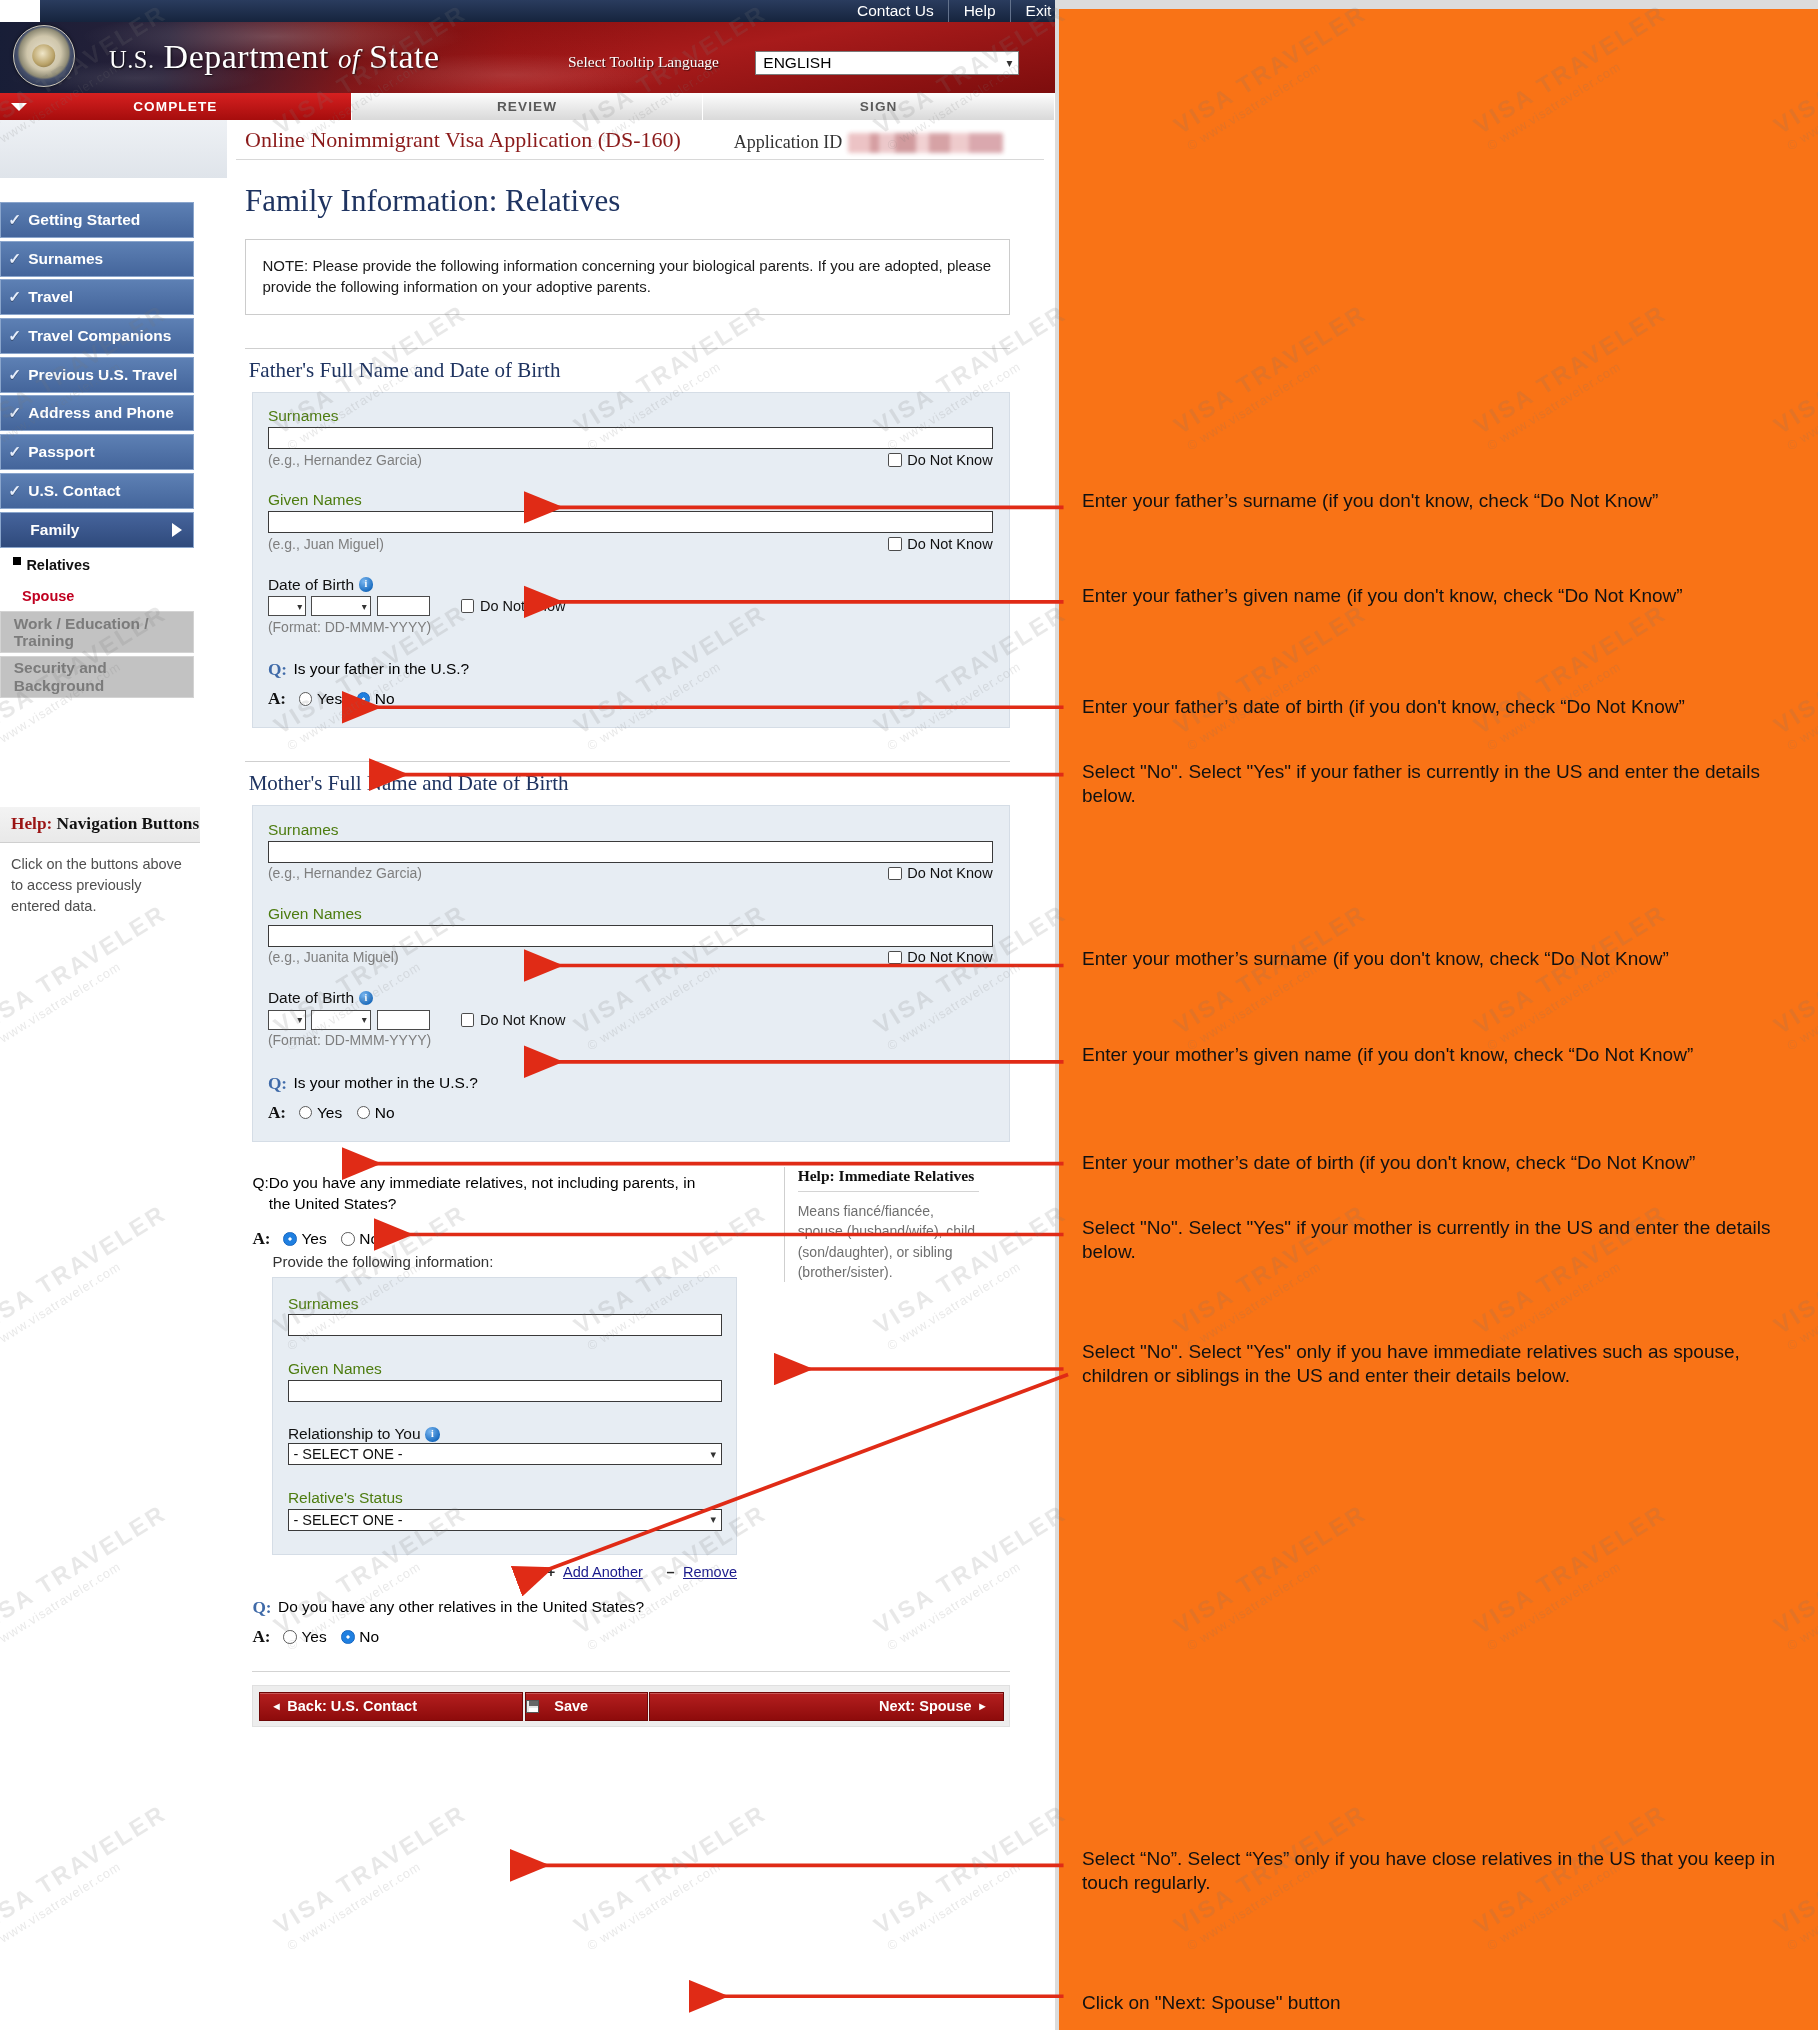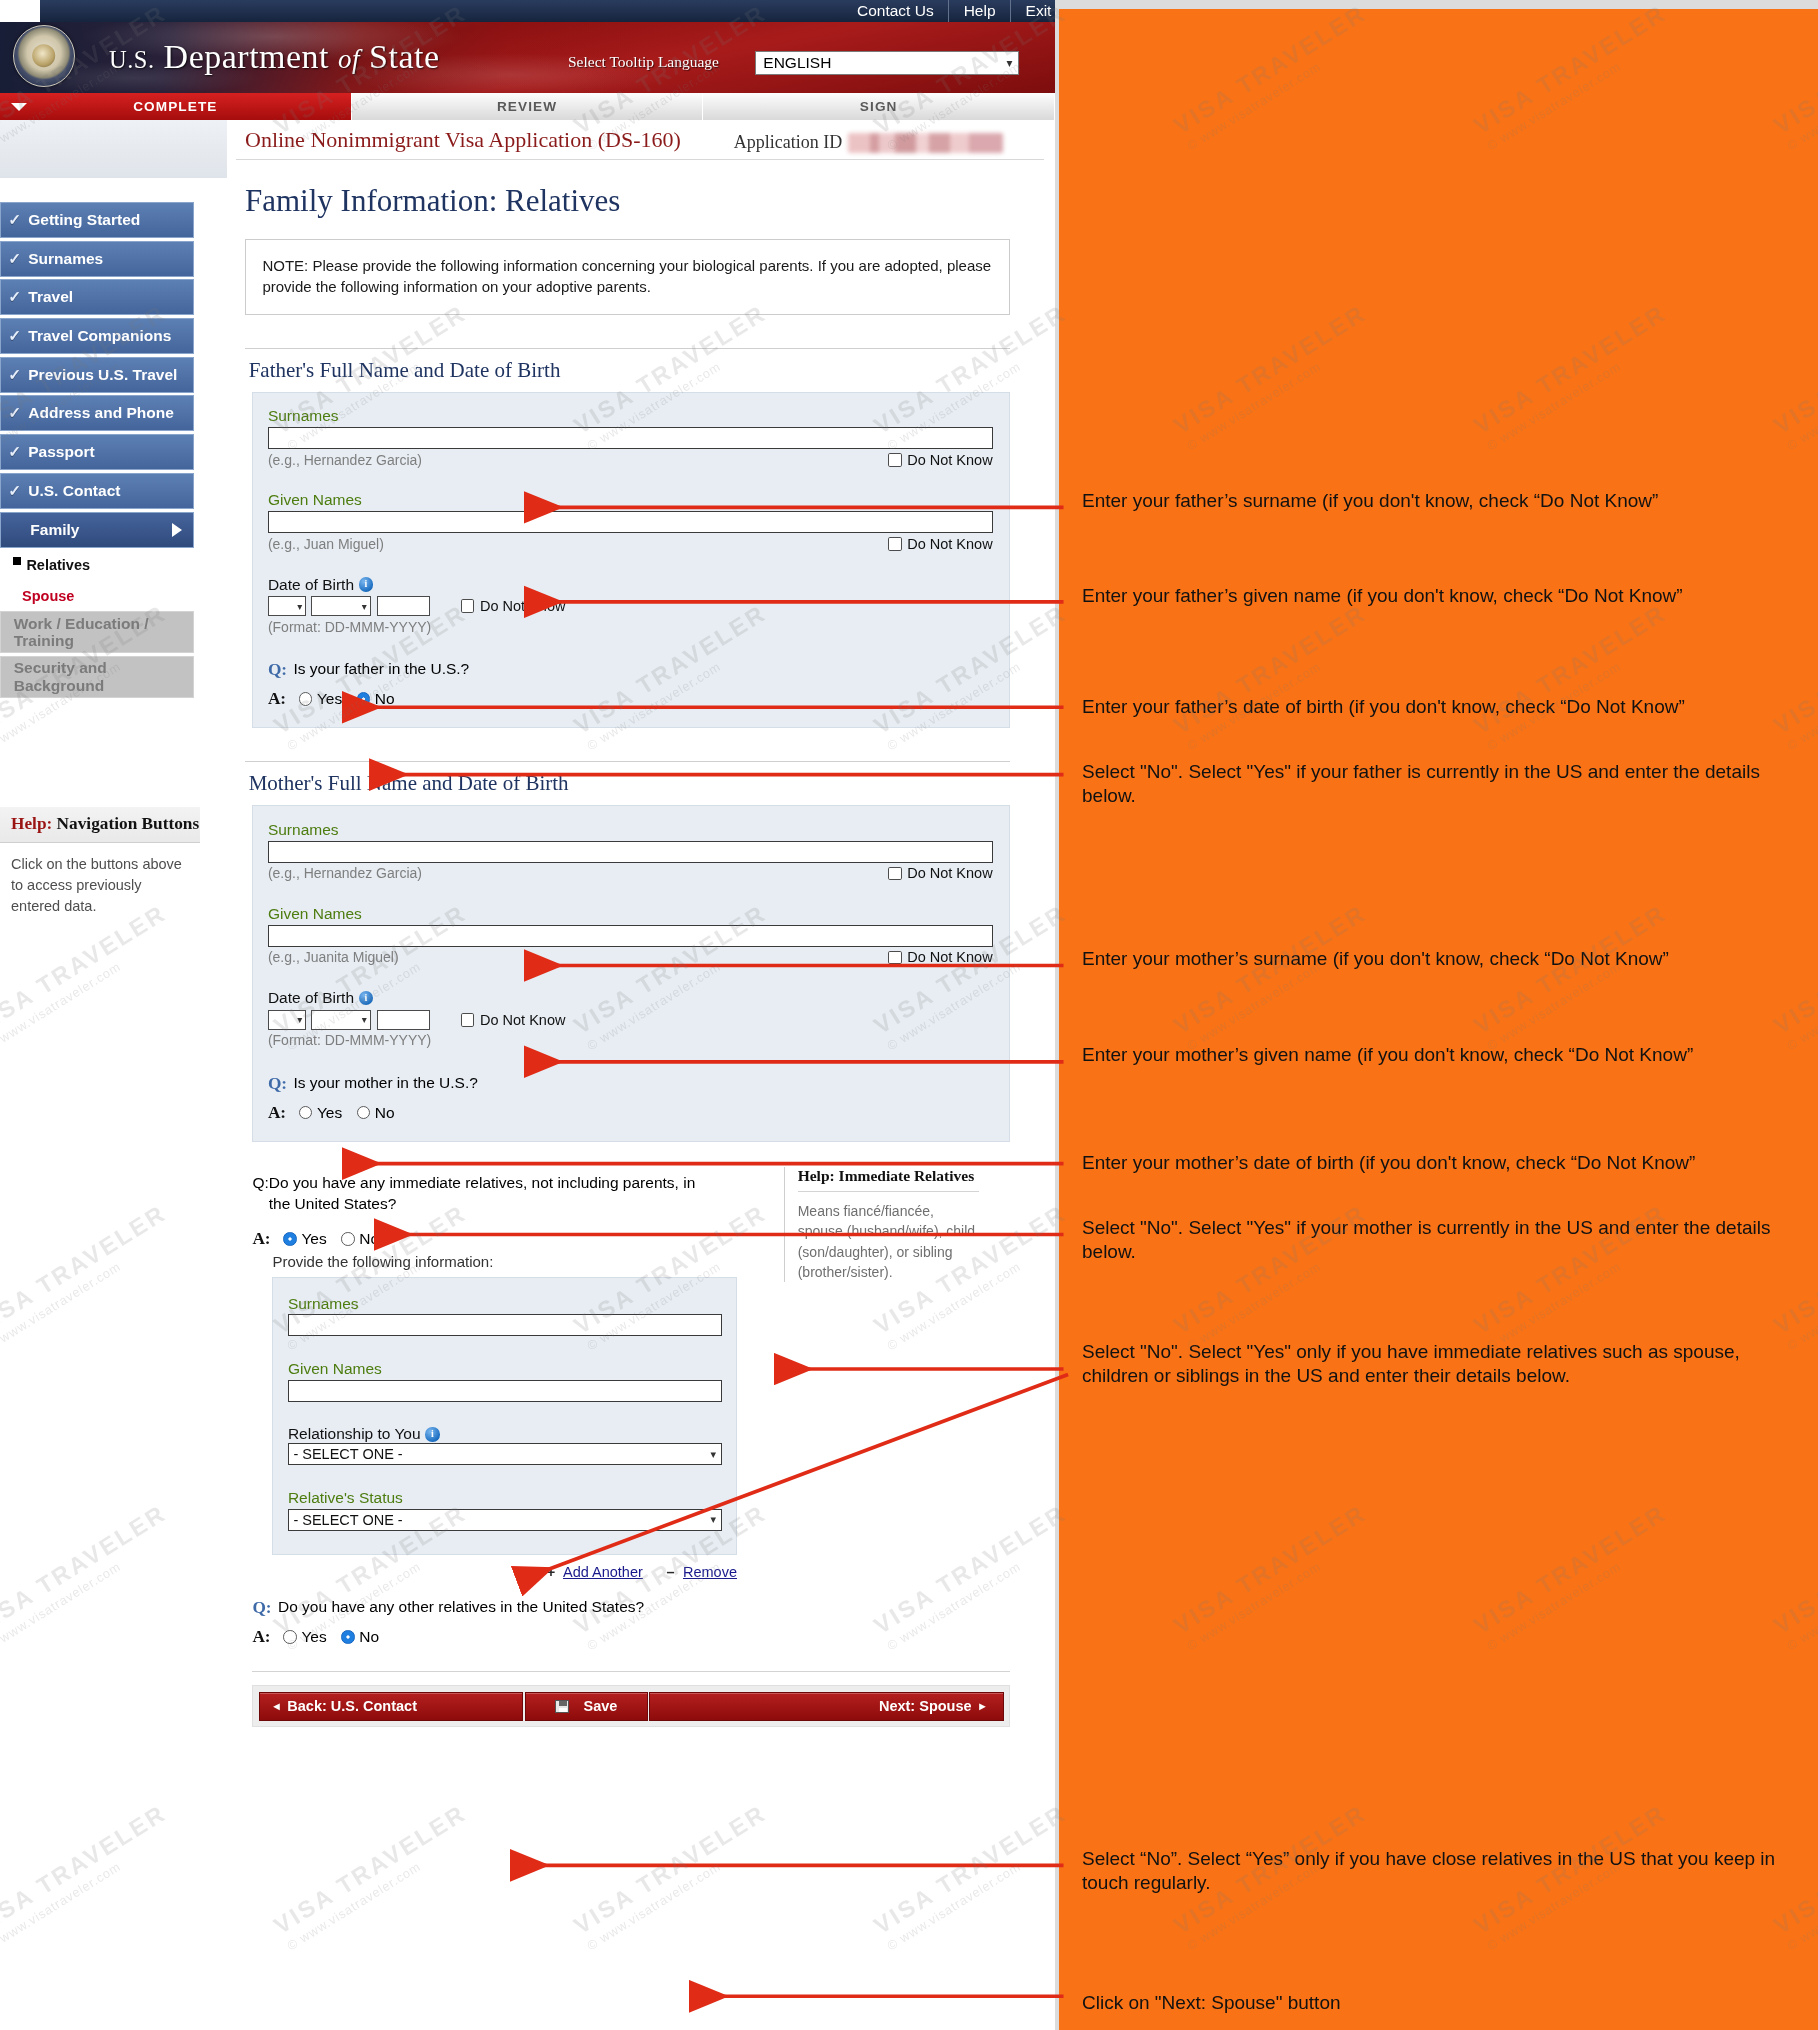--- a/index.html
+++ b/index.html
@@ -301,21 +301,21 @@
     margin:0 45px 0 16.4px; display:flex; gap:1.8px;
     background:#ededed; padding:5.5px; border:0.9px solid #e0e0e0;
   }
   .btn {
     height:29px; display:flex; align-items:center;
     background:linear-gradient(#b51f1f,#8d0b0b);
     color:#ffffff; font-size:14.5px; font-weight:bold;
     border:0.9px solid #6e0808; box-shadow:inset 0 0.9px 0 rgba(255,255,255,.25);
   }
   .btn-back { width:264px; justify-content:flex-start; padding-left:11px; }
-  .btn-save { width:123px; justify-content:center; gap:15px; }
+  .btn-save { width:123px; gap:15px; }
   .btn-next { flex:1; justify-content:flex-end; padding-right:14.5px; }
   .save-ico {
     width:13.6px;height:13.6px;background:#e8e8e8;border:0.9px solid #555;
     position:relative; display:inline-block;
   }
   .save-ico:before{content:"";position:absolute;left:2.7px;top:0;width:8.2px;height:5.5px;background:#666;}
   .save-ico:after{content:"";position:absolute;left:2.7px;bottom:0;width:8.2px;height:4.5px;background:#fff;}
 
   
   #notes {

